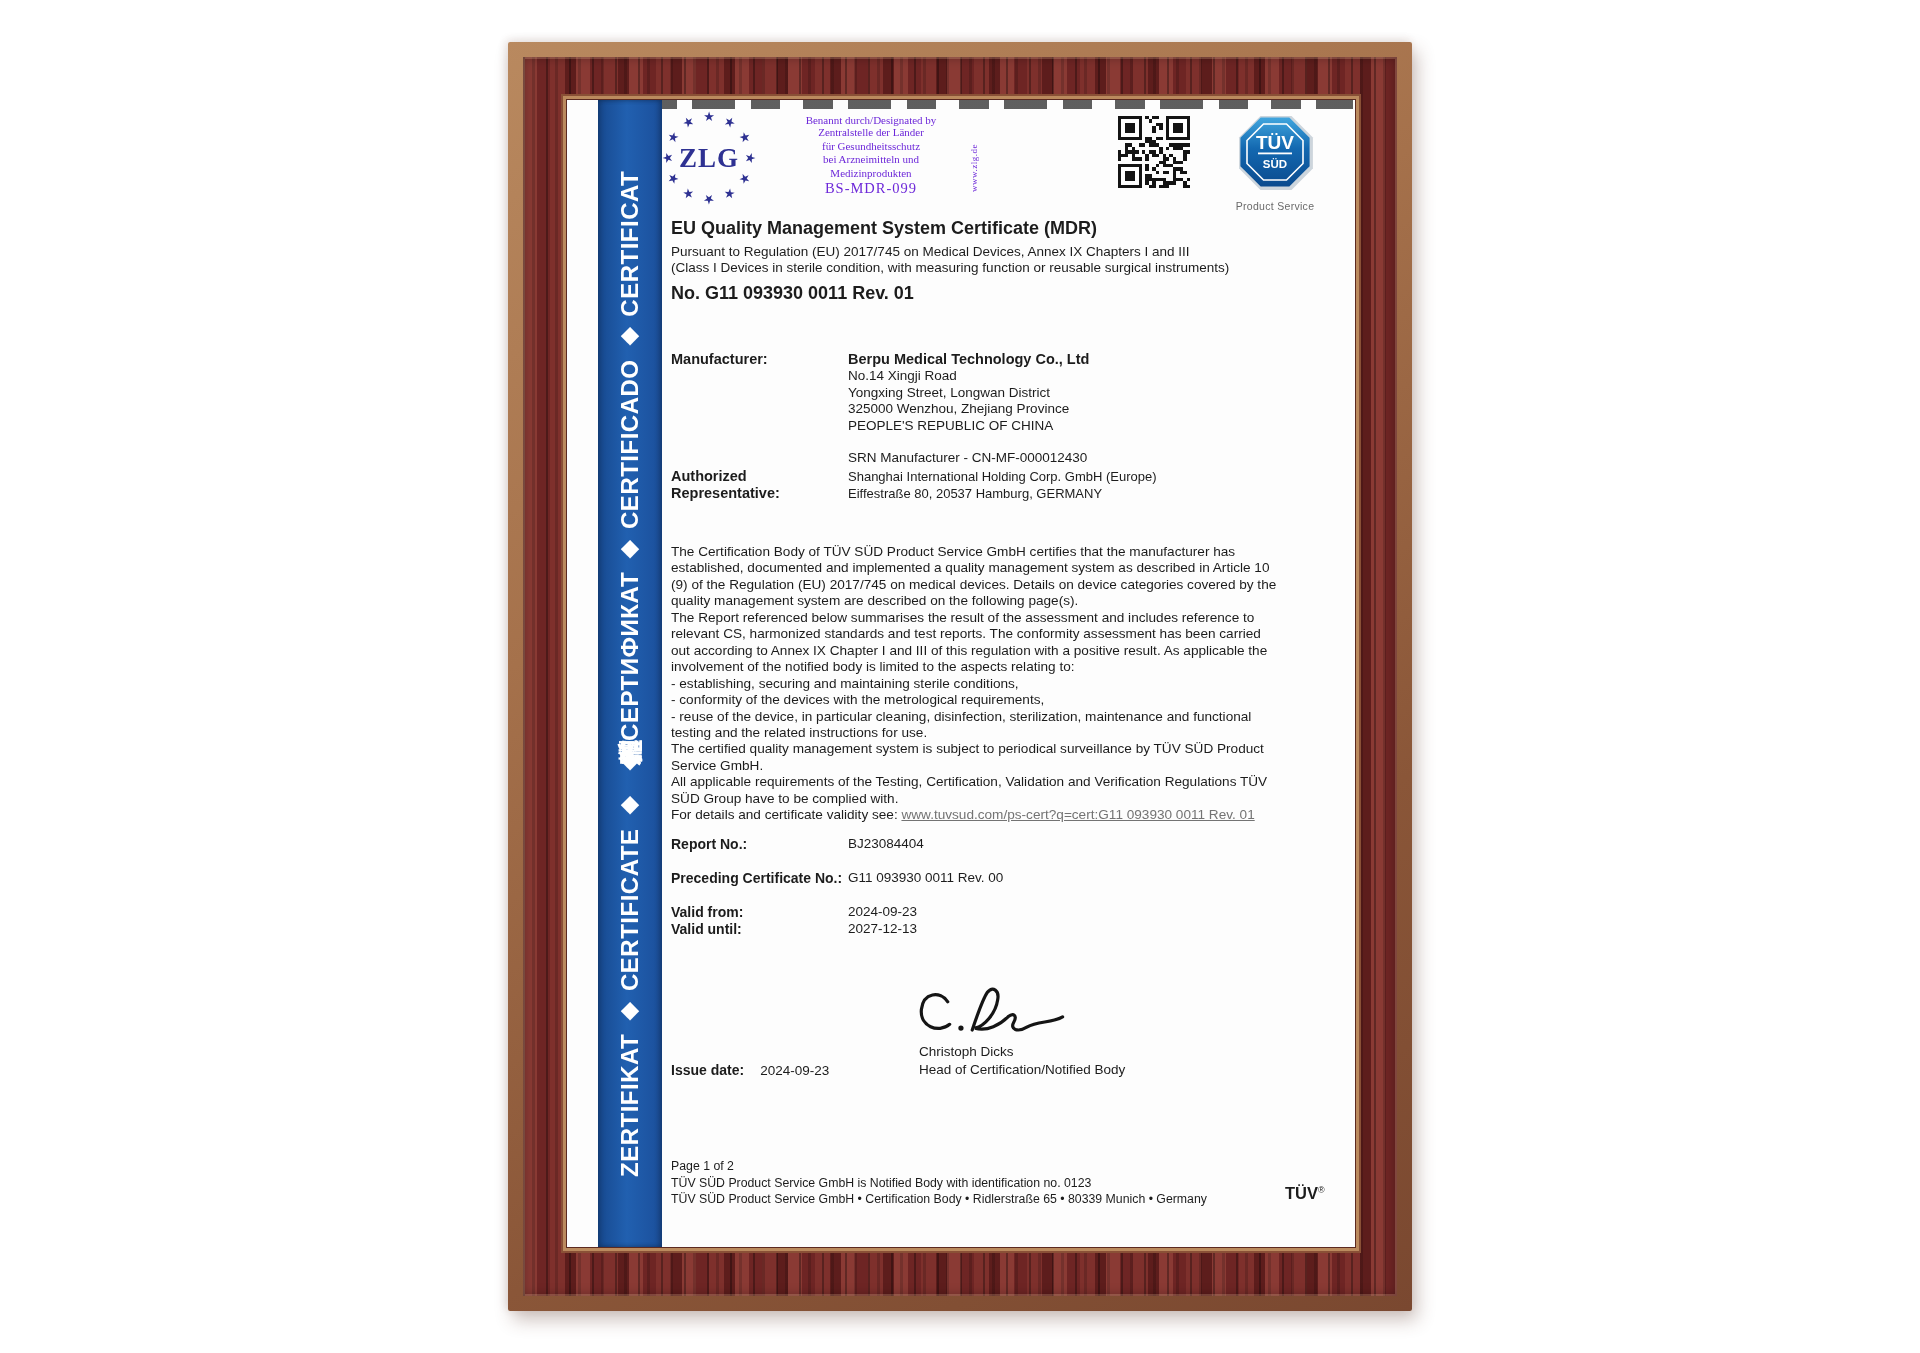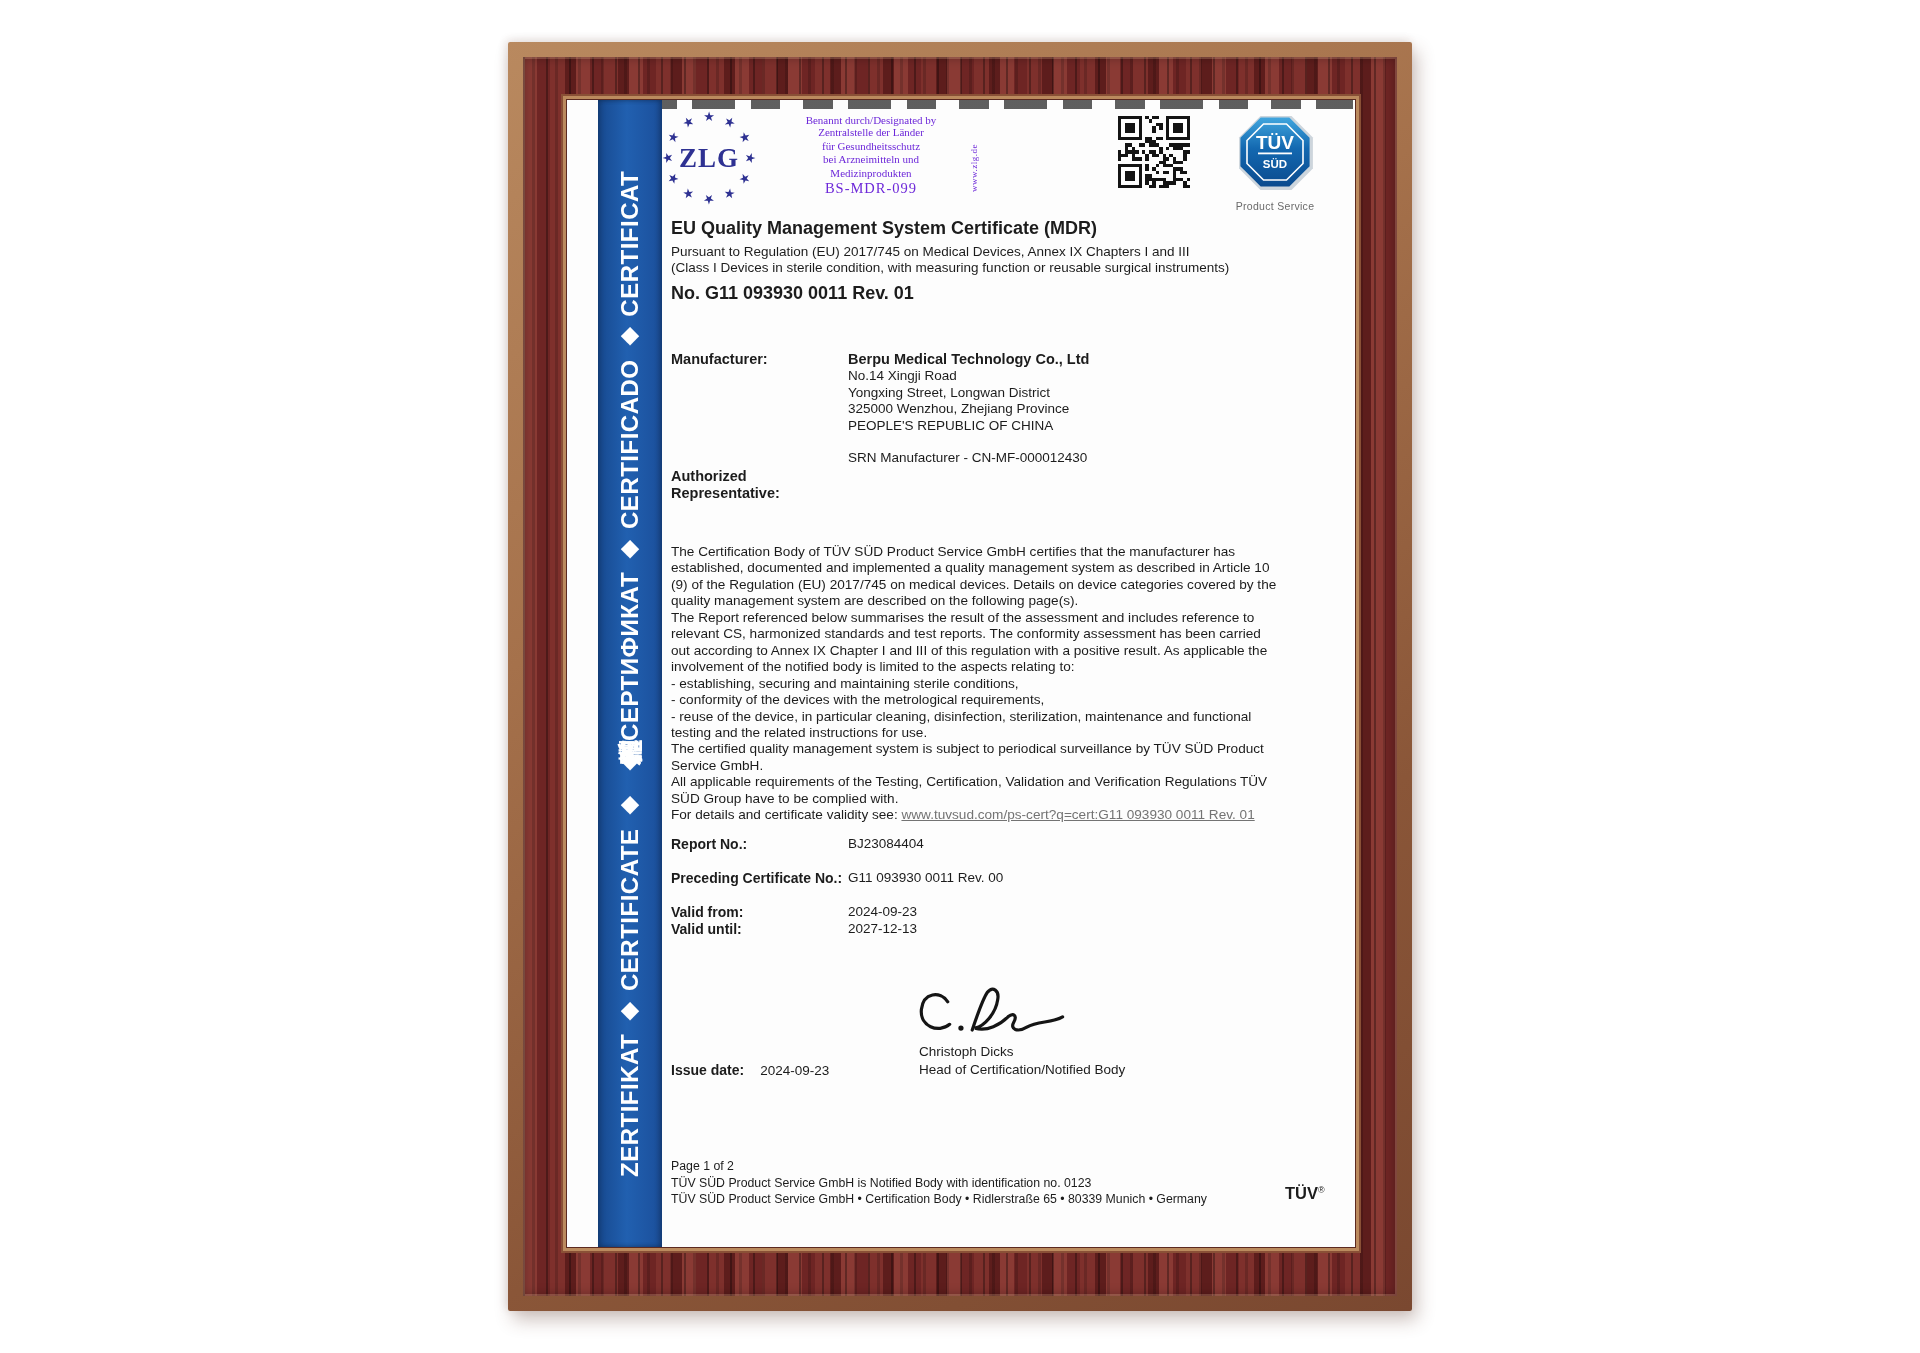--- a/index.html
+++ b/index.html
@@ -308,20 +308,24 @@
           <div class="addr">No.14 Xingji Road
 Yongxing Street, Longwan District
 325000 Wenzhou, Zhejiang Province
 PEOPLE'S REPUBLIC OF CHINA</div>
           <div class="srn">SRN Manufacturer - CN-MF-000012430</div>
         </div>
       </div>
 
       <div class="two-col row-authrep">
         <div class="col-label">Authorized Representative:</div>
+        <div class="col-value">
+          <div class="rep-lines">Shanghai International Holding Corp. GmbH (Europe)
+Eiffestraße 80, 20537 Hamburg, GERMANY</div>
+        </div>
       </div>
 
       <div class="body-text">
         <div class="lines">The Certification Body of TÜV SÜD Product Service GmbH certifies that the manufacturer has
 established, documented and implemented a quality management system as described in Article 10
 (9) of the Regulation (EU) 2017/745 on medical devices. Details on device categories covered by the
 quality management system are described on the following page(s).
 The Report referenced below summarises the result of the assessment and includes reference to
 relevant CS, harmonized standards and test reports. The conformity assessment has been carried
 out according to Annex IX Chapter I and III of this regulation with a positive result. As applicable the

